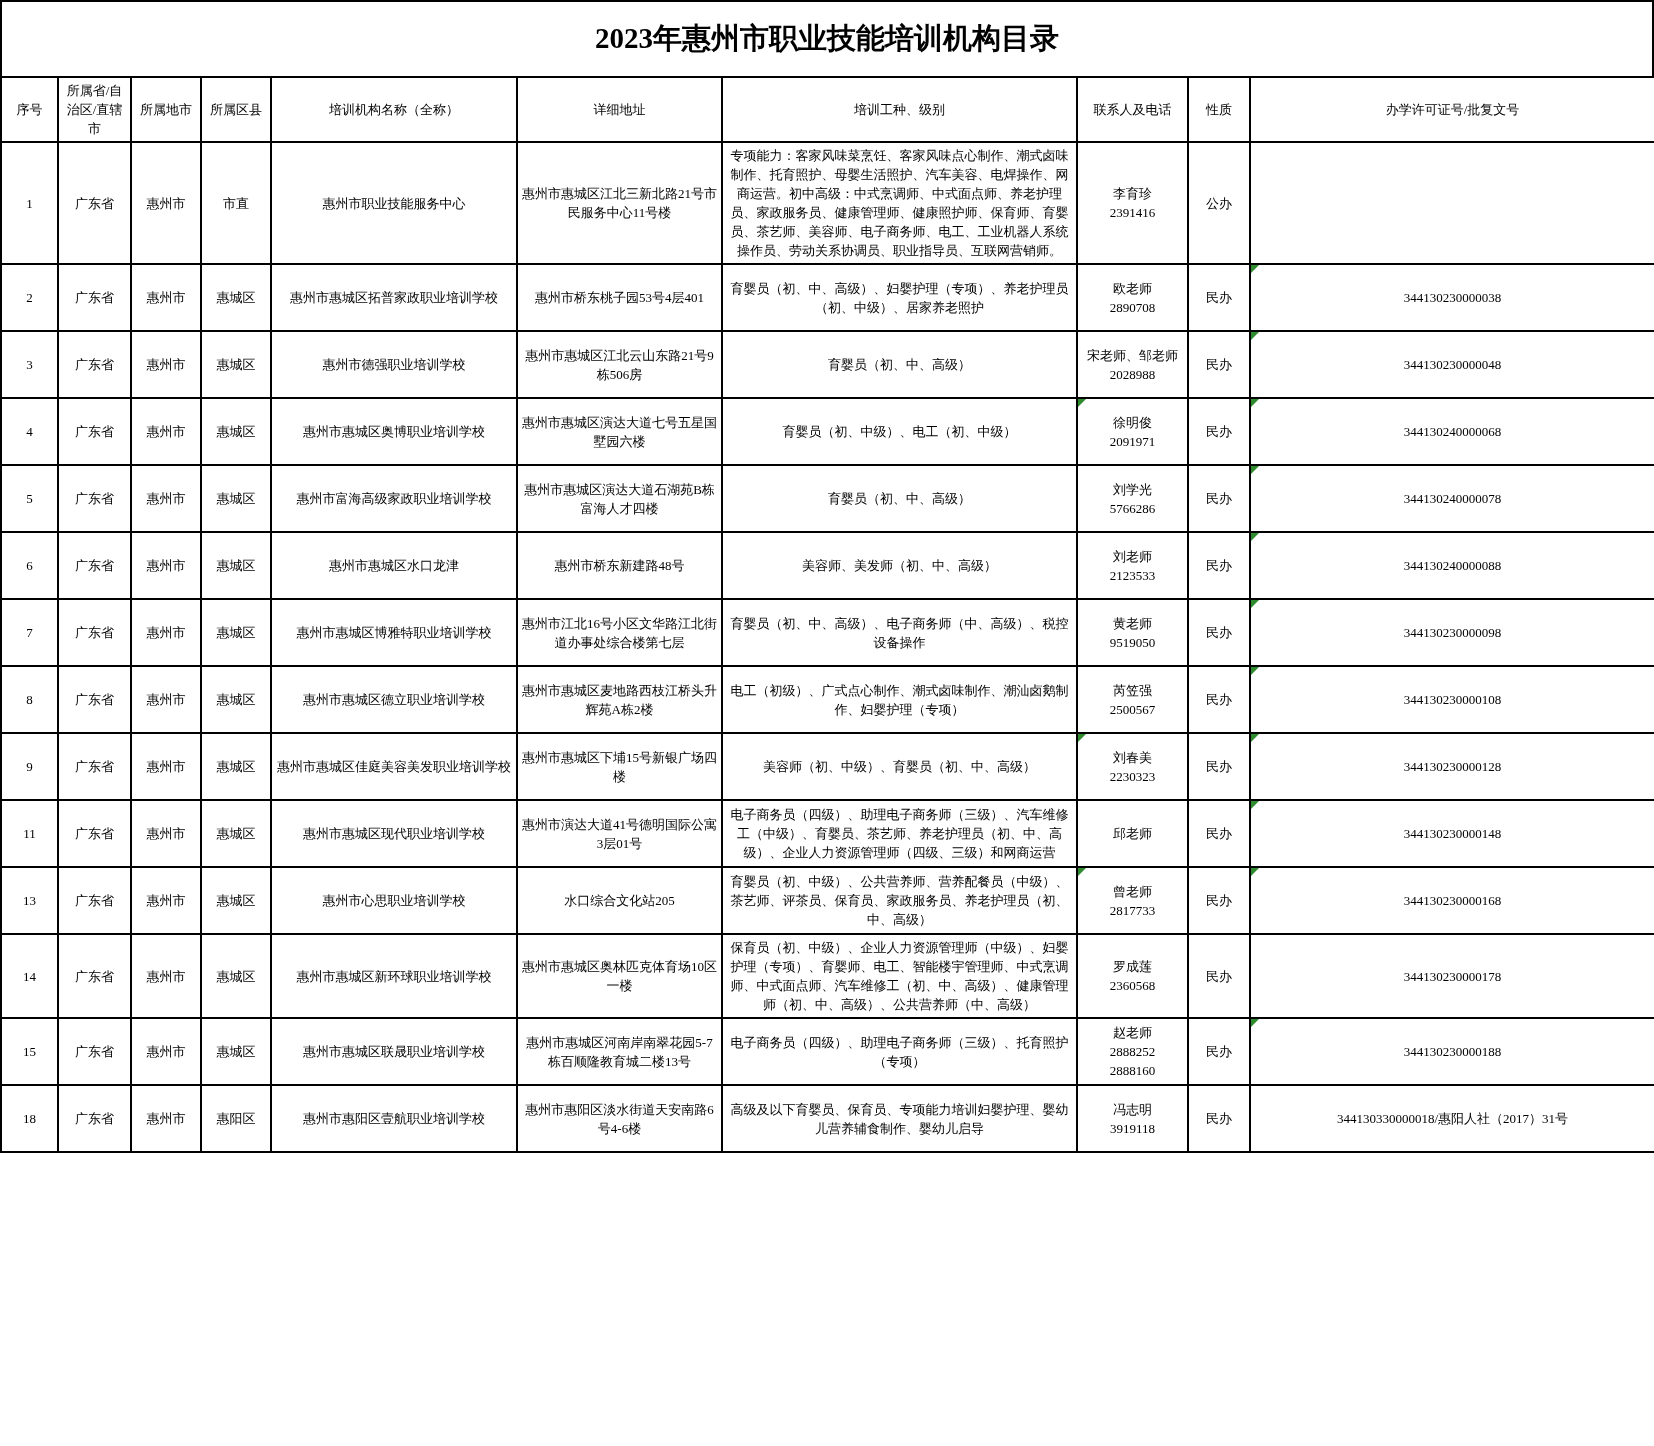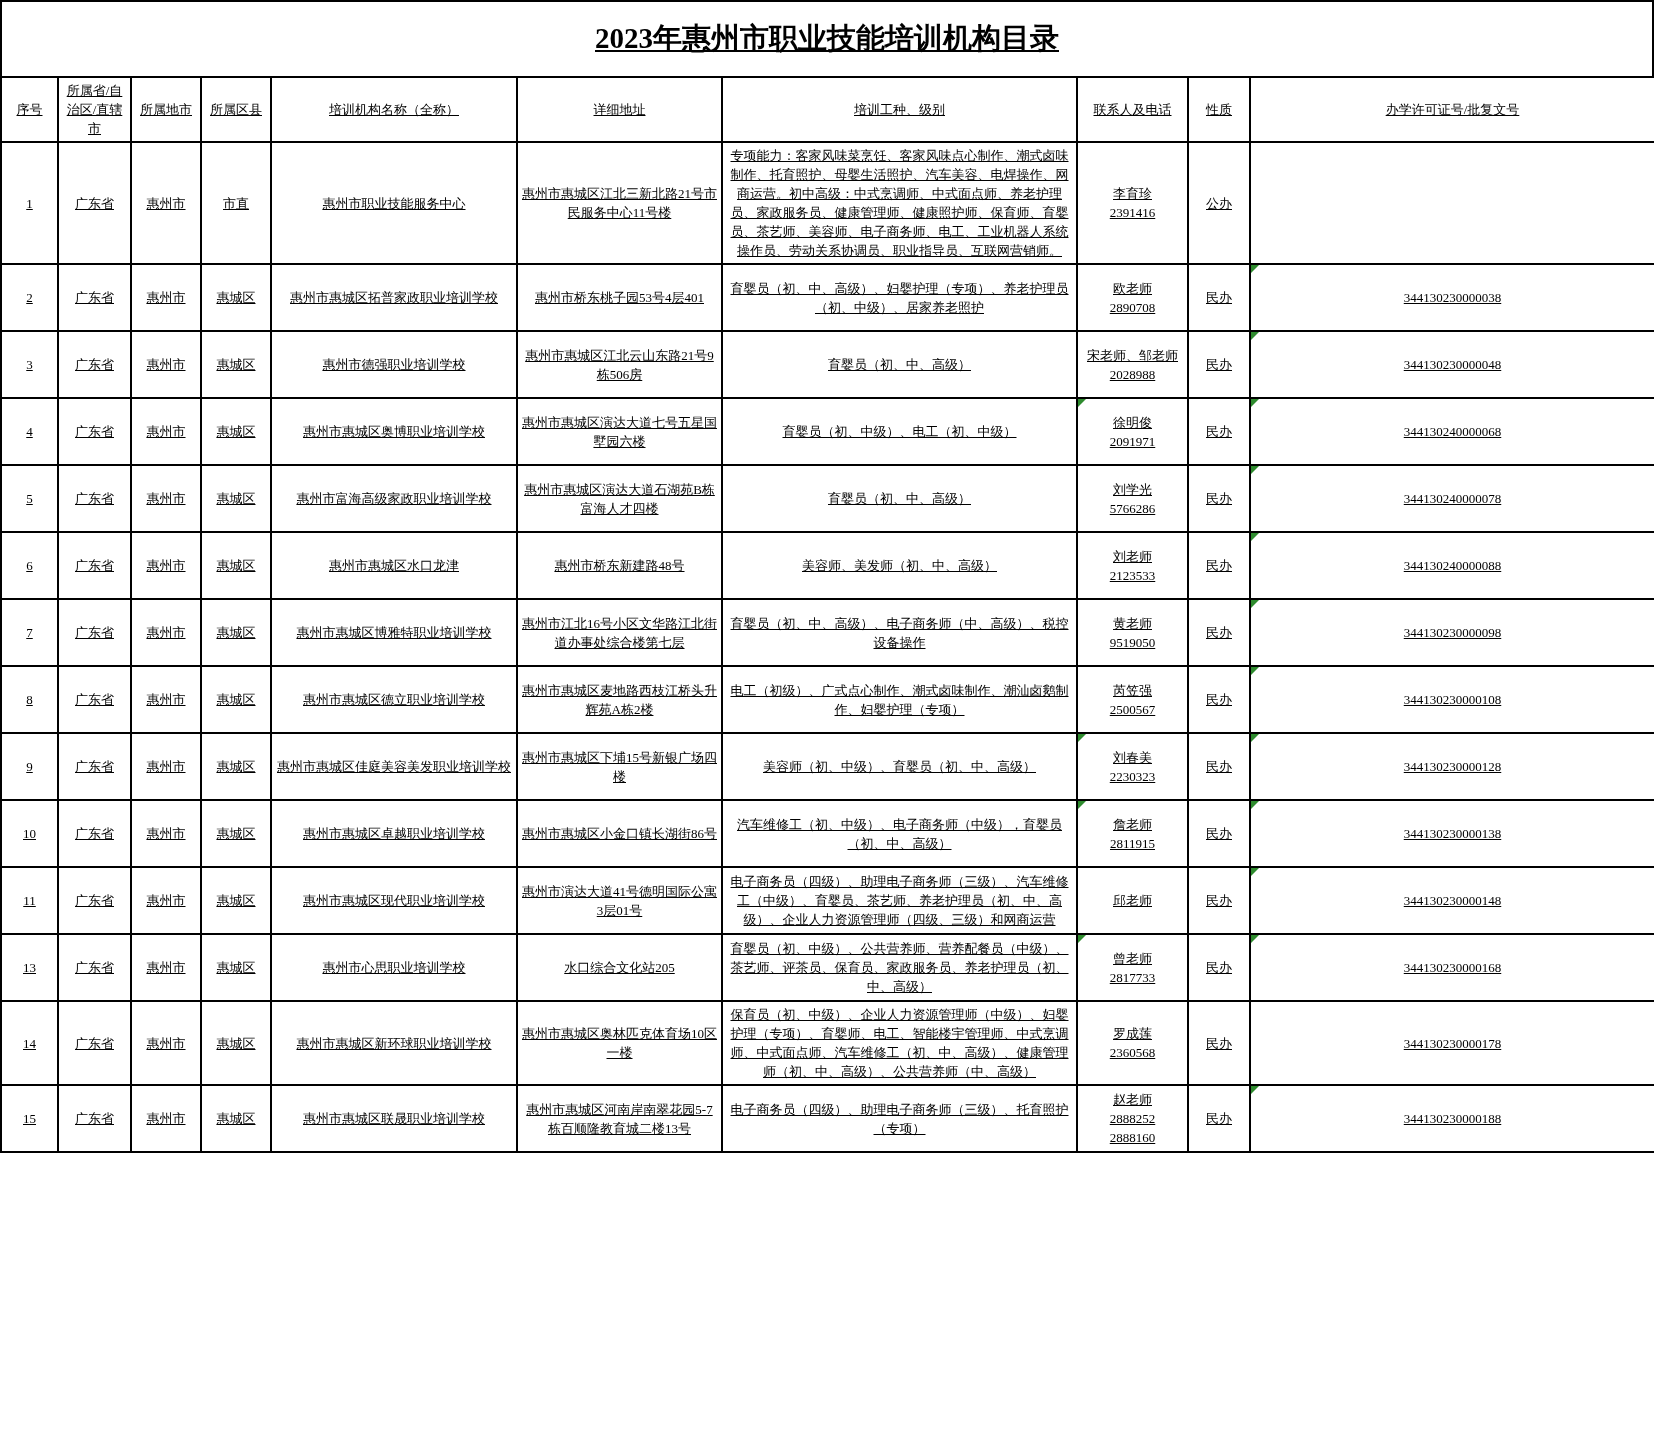--- a/index.html
+++ b/index.html
@@ -2,21 +2,20 @@
 <html style="--marker-green: #2e8b2e;"><head>
 <meta charset="utf-8">
 <style>
   html, body { margin: 0; padding: 0; background: #ffffff; }
   .page {
     width: 1654px;
     min-height: 1446px;
     background: #ffffff;
     color: #000;
     font-family: "Liberation Serif", "DejaVu Serif", serif;
-    text-decoration: underline;
   }
   .title-box {
     box-sizing: border-box;
     width: 1654px;
     height: 76px;
     border: 2px solid #000;
     border-bottom: 0;
     display: flex;
     align-items: center;
     justify-content: center;
@@ -202,33 +201,20 @@
           <td class="col-district">惠城区</td>
           <td class="col-name">惠州市惠城区佳庭美容美发职业培训学校</td>
           <td class="col-address">惠州市惠城区下埔15号新银广场四楼</td>
           <td class="col-training">美容师（初、中级）、育婴员（初、中、高级）</td>
           <td class="col-contact">刘春美
 2230323<span class="corner-marker"></span></td>
           <td class="col-nature">民办</td>
           <td class="col-license">344130230000128<span class="corner-marker"></span></td>
         </tr>
         <tr>
-          <td class="col-index">10</td>
-          <td class="col-province">广东省</td>
-          <td class="col-city">惠州市</td>
-          <td class="col-district">惠城区</td>
-          <td class="col-name">惠州市惠城区卓越职业培训学校</td>
-          <td class="col-address">惠州市惠城区小金口镇长湖街86号</td>
-          <td class="col-training">汽车维修工（初、中级）、电子商务师（中级），育婴员（初、中、高级）</td>
-          <td class="col-contact">詹老师
-2811915<span class="corner-marker"></span></td>
-          <td class="col-nature">民办</td>
-          <td class="col-license">344130230000138<span class="corner-marker"></span></td>
-        </tr>
-        <tr>
           <td class="col-index">11</td>
           <td class="col-province">广东省</td>
           <td class="col-city">惠州市</td>
           <td class="col-district">惠城区</td>
           <td class="col-name">惠州市惠城区现代职业培训学校</td>
           <td class="col-address">惠州市演达大道41号德明国际公寓3层01号</td>
           <td class="col-training">电子商务员（四级）、助理电子商务师（三级）、汽车维修工（中级）、育婴员、茶艺师、养老护理员（初、中、高级）、企业人力资源管理师（四级、三级）和网商运营</td>
           <td class="col-contact">邱老师</td>
           <td class="col-nature">民办</td>
           <td class="col-license">344130230000148<span class="corner-marker"></span></td>
@@ -266,15 +252,28 @@
           <td class="col-district">惠城区</td>
           <td class="col-name">惠州市惠城区联晟职业培训学校</td>
           <td class="col-address">惠州市惠城区河南岸南翠花园5-7栋百顺隆教育城二楼13号</td>
           <td class="col-training">电子商务员（四级）、助理电子商务师（三级）、托育照护（专项）</td>
           <td class="col-contact">赵老师
 2888252
 2888160</td>
           <td class="col-nature">民办</td>
           <td class="col-license">344130230000188<span class="corner-marker"></span></td>
         </tr>
+        <tr>
+          <td class="col-index">18</td>
+          <td class="col-province">广东省</td>
+          <td class="col-city">惠州市</td>
+          <td class="col-district">惠阳区</td>
+          <td class="col-name">惠州市惠阳区壹航职业培训学校</td>
+          <td class="col-address">惠州市惠阳区淡水街道天安南路6号4-6楼</td>
+          <td class="col-training">高级及以下育婴员、保育员、专项能力培训妇婴护理、婴幼儿营养辅食制作、婴幼儿启导</td>
+          <td class="col-contact">冯志明
+3919118</td>
+          <td class="col-nature">民办</td>
+          <td class="col-license">344130330000018/惠阳人社（2017）31号</td>
+        </tr>
       </tbody>
   </table>
 </div>
 
 </body></html>

